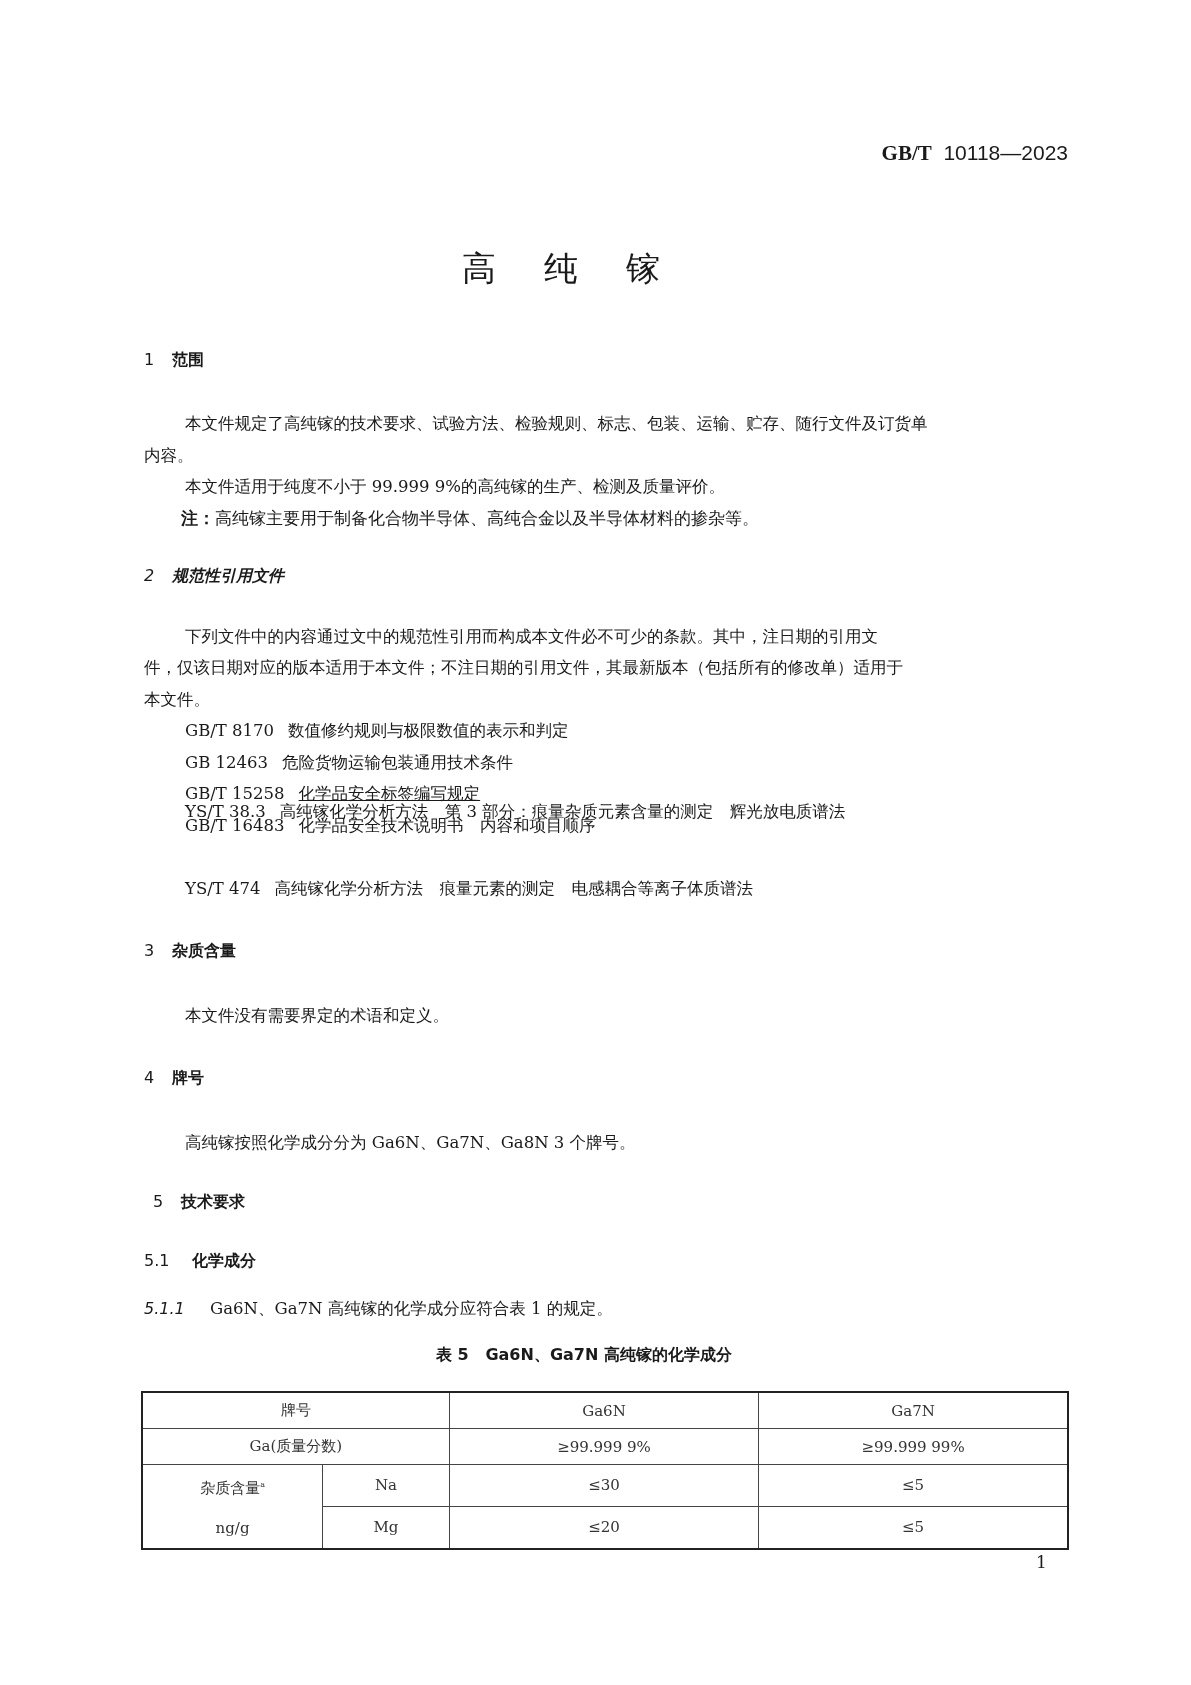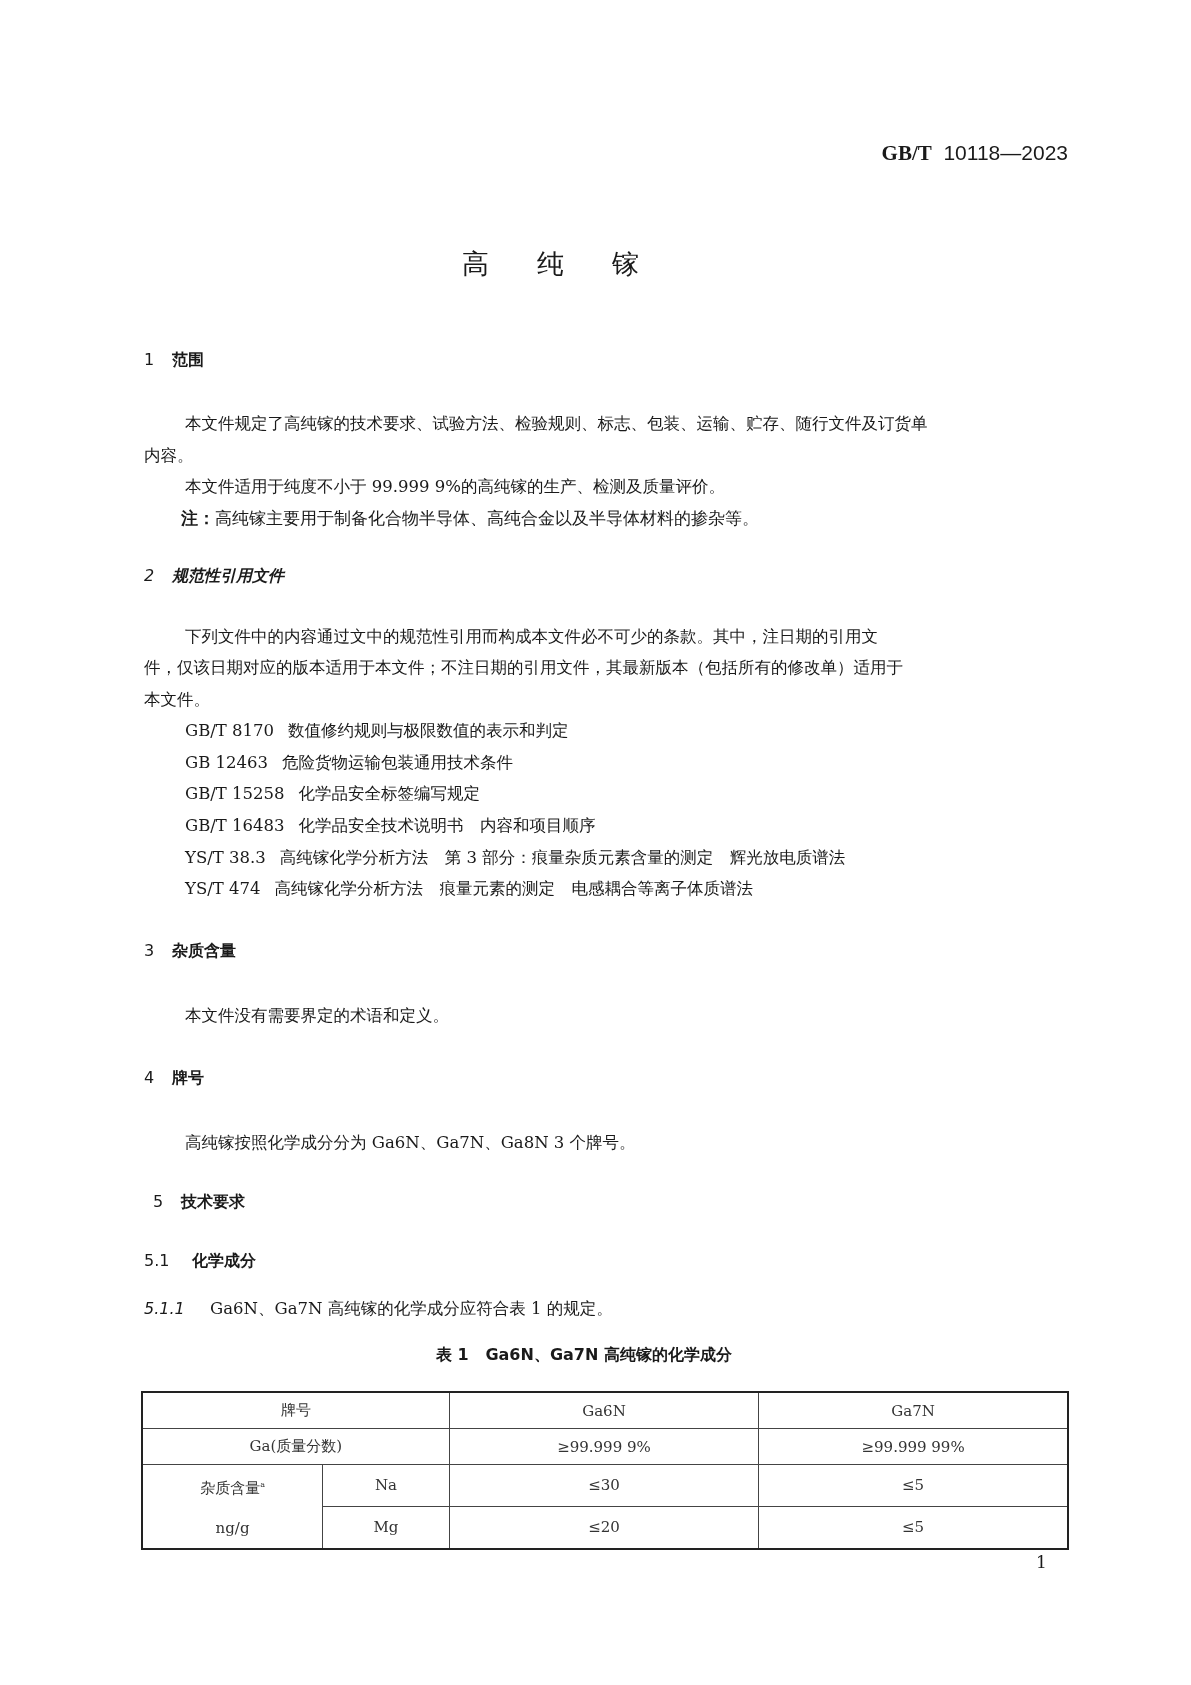--- a/index.html
+++ b/index.html
@@ -1,21 +1,21 @@
 <!DOCTYPE html>
 <html><head>
 <meta charset="utf-8">
 <style>
   html, body { margin:0; padding:0; background:#ffffff; }
   body { width:1191px; height:1685px; position:relative; overflow:hidden;
          font-family:"DejaVu Serif","Liberation Serif",serif; color:#1a1a1a; }
   .abs { position:absolute; white-space:nowrap; }
   .hdr { font-family:"Liberation Sans","DejaVu Sans",sans-serif; font-size:21px; }
   .hdr b { font-family:"Liberation Serif",serif; font-weight:bold; }
-  .title { font-family:Liberation Sans, sans-serif; font-size:27px; letter-spacing:48px; }
+  .title { font-family:Liberation Sans, sans-serif; font-size:34px; letter-spacing:48px; }
   .h1 { font-family:"DejaVu Sans",sans-serif; font-size:16px; font-weight:bold; }
   .h1 .num { font-weight:normal; display:inline-block; width:28px; }
   .p { font-size:16.5px; line-height:31.6px; }
   .note { font-size:17px; }
   .note b { font-family:"DejaVu Sans",sans-serif; }
   .ref .code { display:inline-block; margin-right:14px; }
   .caption { font-family:"DejaVu Sans",sans-serif; font-size:16px; font-weight:bold; }
   table.t1 { position:absolute; left:141px; top:1391px; width:928px; border-collapse:collapse;
              font-size:15px; border:2px solid #222; }
   table.t1 td { border:1px solid #444; height:35px; text-align:center; padding:0; color:#333; }
@@ -44,23 +44,23 @@
 
 <div class="abs h1" style="left:144px; top:566px;font-style:italic;">
   <span class="num">2</span><span>规范性引用文件</span>
 </div>
 <div class="abs p" style="left:185px; top:621px;">下列文件中的内容通过文中的规范性引用而构成本文件必不可少的条款。其中，注日期的引用文</div>
 <div class="abs p" style="left:144px; top:652px;">件，仅该日期对应的版本适用于本文件；不注日期的引用文件，其最新版本（包括所有的修改单）适用于</div>
 <div class="abs p" style="left:144px; top:684px;">本文件。</div>
 
 <div class="abs p ref" style="left:185px; top:715px;text-align:right;"><span class="code">GB/T 8170</span><span>数值修约规则与极限数值的表示和判定</span></div>
 <div class="abs p ref" style="left:185px; top:747px;"><span class="code">GB 12463</span><span>危险货物运输包装通用技术条件</span></div>
-<div class="abs p ref" style="left:185px; top:778px;"><span class="code">GB/T 15258</span><span>化学品安全标签编写规定</span></div>
+<div class="abs p ref" style="left:185px; top:778px;text-decoration:underline;"><span class="code">GB/T 15258</span><span>化学品安全标签编写规定</span></div>
 <div class="abs p ref" style="left:185px; top:810px;"><span class="code">GB/T 16483</span><span>化学品安全技术说明书　内容和项目顺序</span></div>
-<div class="abs p ref" style="left:185px; top:842px;"><span class="code">YS/T 38.3</span><span>高纯镓化学分析方法　第 3 部分：痕量杂质元素含量的测定　辉光放电质谱法</span></div>
+<div class="abs p ref" style="left:185px; top:796px;"><span class="code">YS/T 38.3</span><span>高纯镓化学分析方法　第 3 部分：痕量杂质元素含量的测定　辉光放电质谱法</span></div>
 <div class="abs p ref" style="left:185px; top:873px;"><span class="code">YS/T 474</span><span>高纯镓化学分析方法　痕量元素的测定　电感耦合等离子体质谱法</span></div>
 
 <div class="abs h1" style="left:144px; top:941px;">
   <span class="num">3</span><span>杂质含量</span>
 </div>
 <div class="abs p" style="left:185px; top:1000px;">本文件没有需要界定的术语和定义。</div>
 
 <div class="abs h1" style="left:144px; top:1068px;">
   <span class="num">4</span><span>牌号</span>
 </div>
@@ -70,21 +70,21 @@
   <span class="num">5</span><span>技术要求</span>
 </div>
 <div class="abs h1" style="left:144px; top:1251px;">
   <span class="num" style="width:48px">5.1</span><span>化学成分</span>
 </div>
 <div class="abs p" style="left:144px; top:1293px;">
   <span class="h1" style="font-weight:normal; display:inline-block; width:66px;font-style:italic;">5.1.1</span><span>Ga6N、Ga7N 高纯镓的化学成分应符合表 1 的规定。</span>
 </div>
 
 <div class="abs caption" style="left:436px; top:1345px;">
-  <span>表 1</span>&nbsp;&nbsp;&nbsp;<span>Ga6N、Ga7N 高纯镓的化学成分</span>
+  <span>表 5</span>&nbsp;&nbsp;&nbsp;<span>Ga6N、Ga7N 高纯镓的化学成分</span>
 </div>
 
 <table class="t1">
   <colgroup>
     <col style="width:181px">
       <col style="width:127px">
       <col style="width:310px">
       <col style="width:310px">
   </colgroup>
   <tbody>

